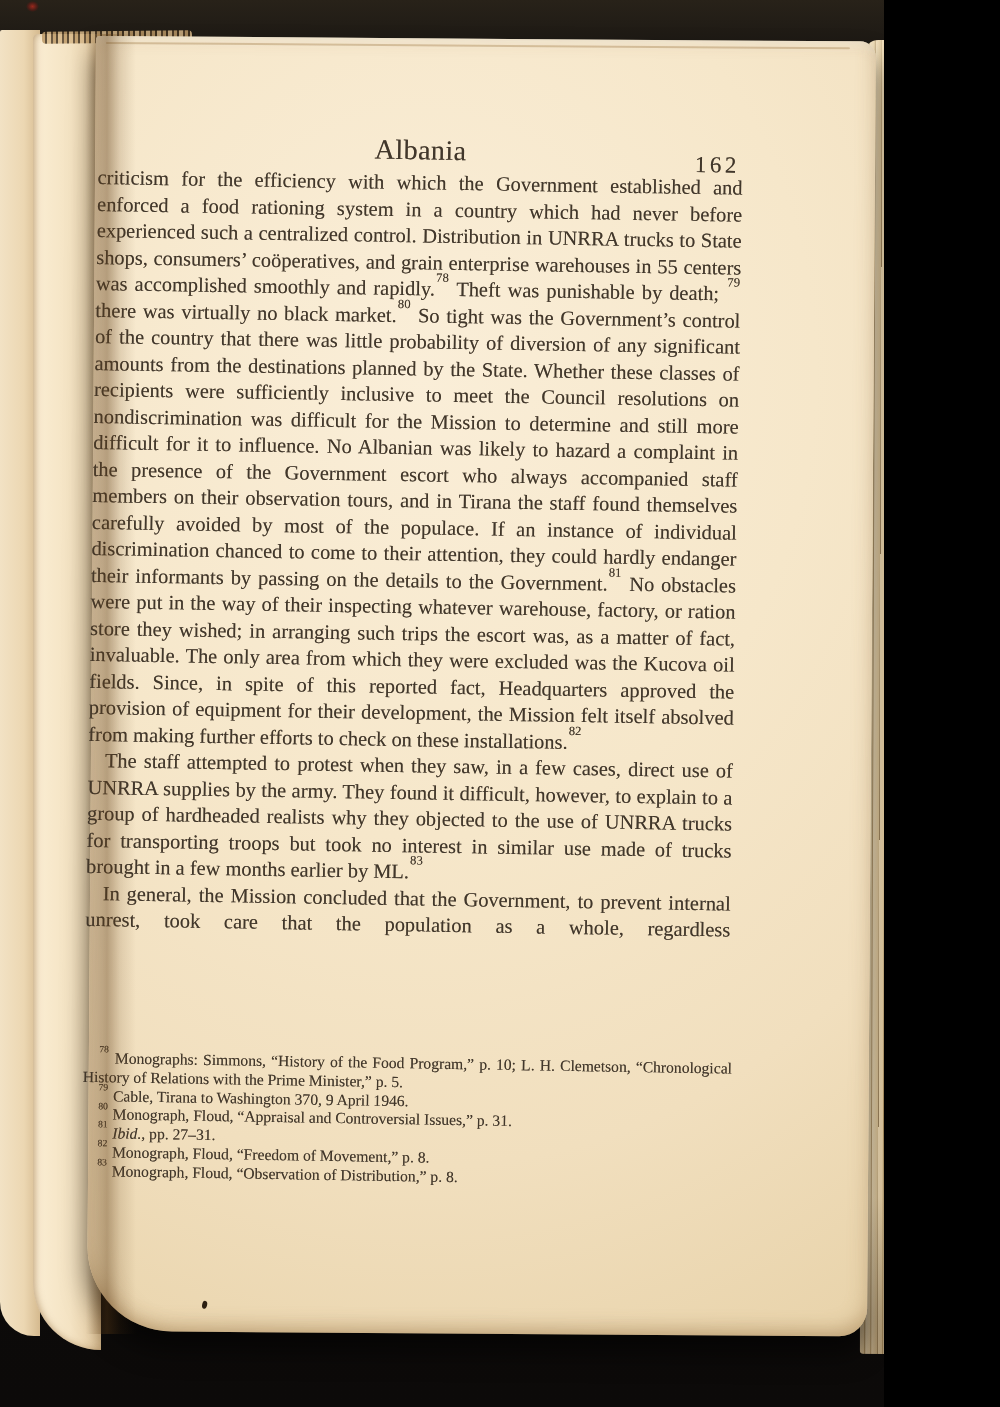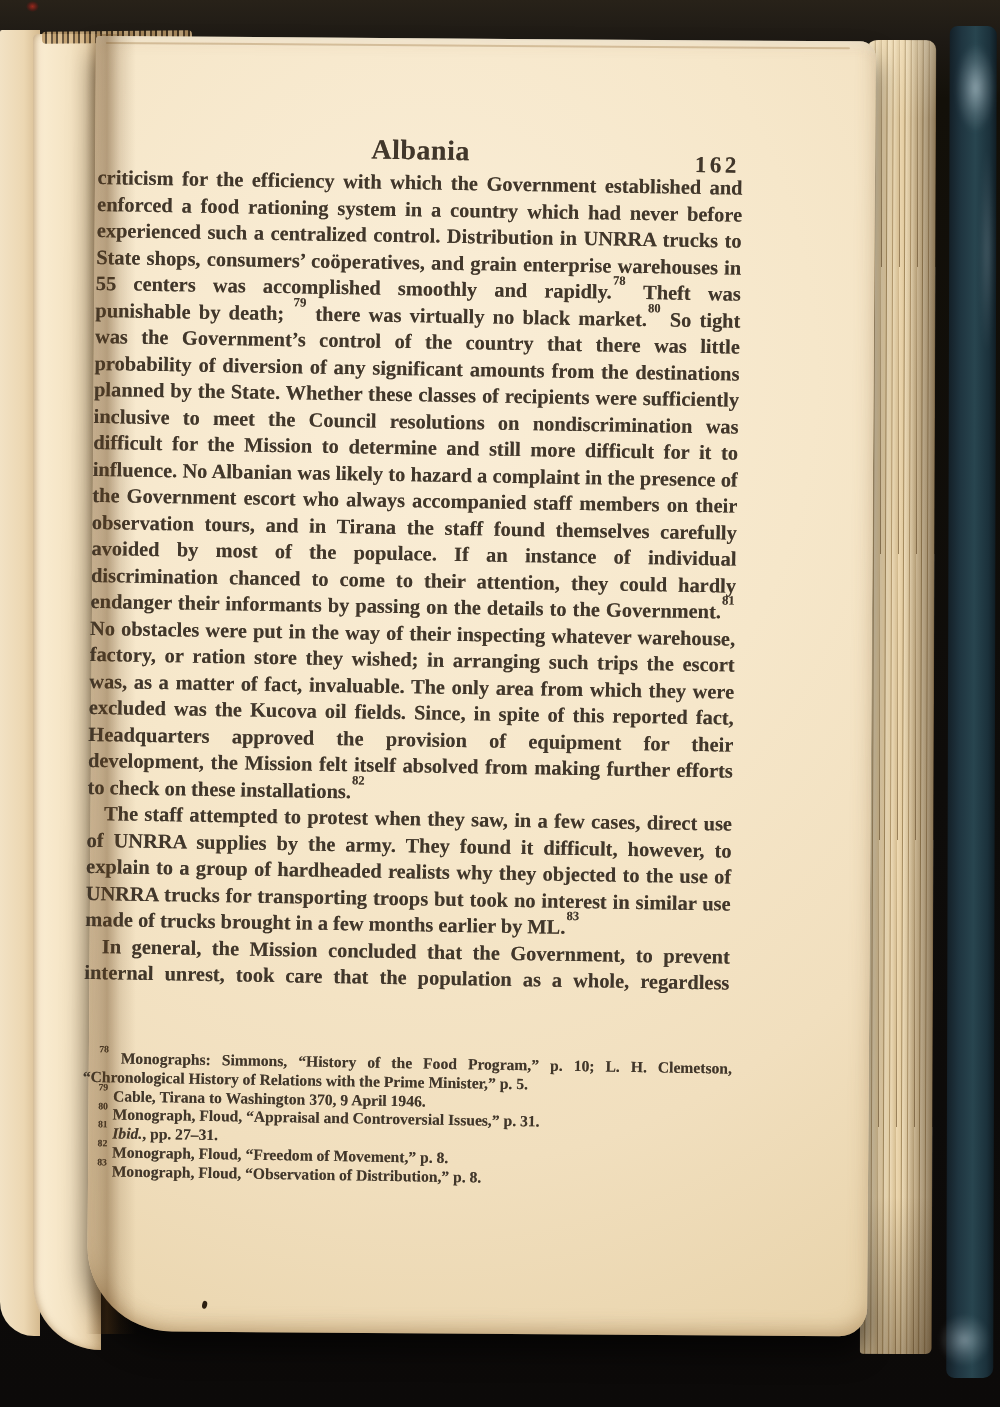--- a/index.html
+++ b/index.html
@@ -1,20 +1,19 @@
 <!DOCTYPE html>
 <html><head>
 <meta charset="utf-8">
 <style>
   html,body { margin:0; padding:0; background:#000; }
   .stage {
-    position:relative; width:1000px; height:1407px; overflow:hidden;
+    position:relative; width:884px; height:1407px; overflow:hidden;
     background:linear-gradient(180deg,#282219 0%,#1d1914 3%,#131009 7%,#0e0c0a 55%,#0c0a09 100%);
     font-family:"Liberation Serif","DejaVu Serif",serif;
-    font-weight:bold;
   }
   
   .cover {
     position:absolute; left:948px; top:26px; width:47px; height:1352px; z-index:1;
     background:linear-gradient(90deg,#142028 0%,#1f3540 25%,#28454f 55%,#1b313b 85%,#101d24 100%);
     border-radius:8px 9px 10px 8px; transform:rotate(0.15deg);
   }
   .shine { position:absolute; background:radial-gradient(closest-side, rgba(215,232,240,0.55), rgba(215,232,240,0.18) 60%, transparent 100%); filter:blur(2px); border-radius:50%; }
   .shine-top    { left:6px;  top:18px;   width:40px; height:88px;  }
   .shine-edge   { left:30px; top:120px;  width:16px; height:210px; opacity:.35; }

